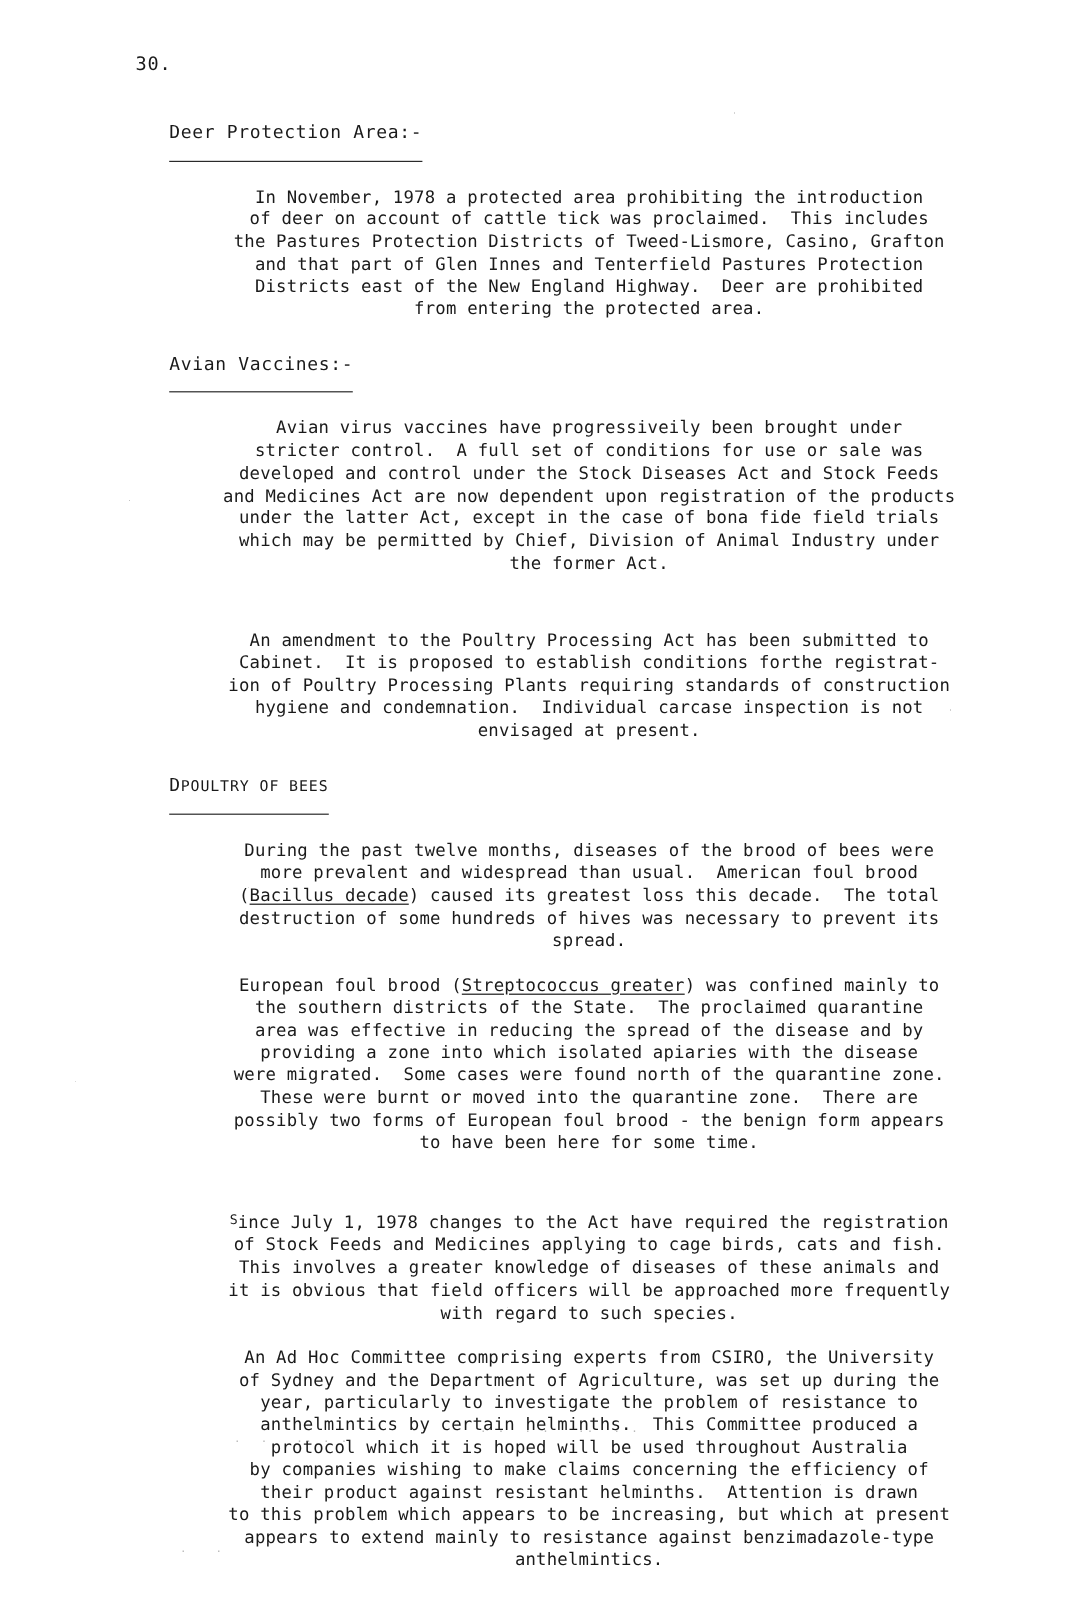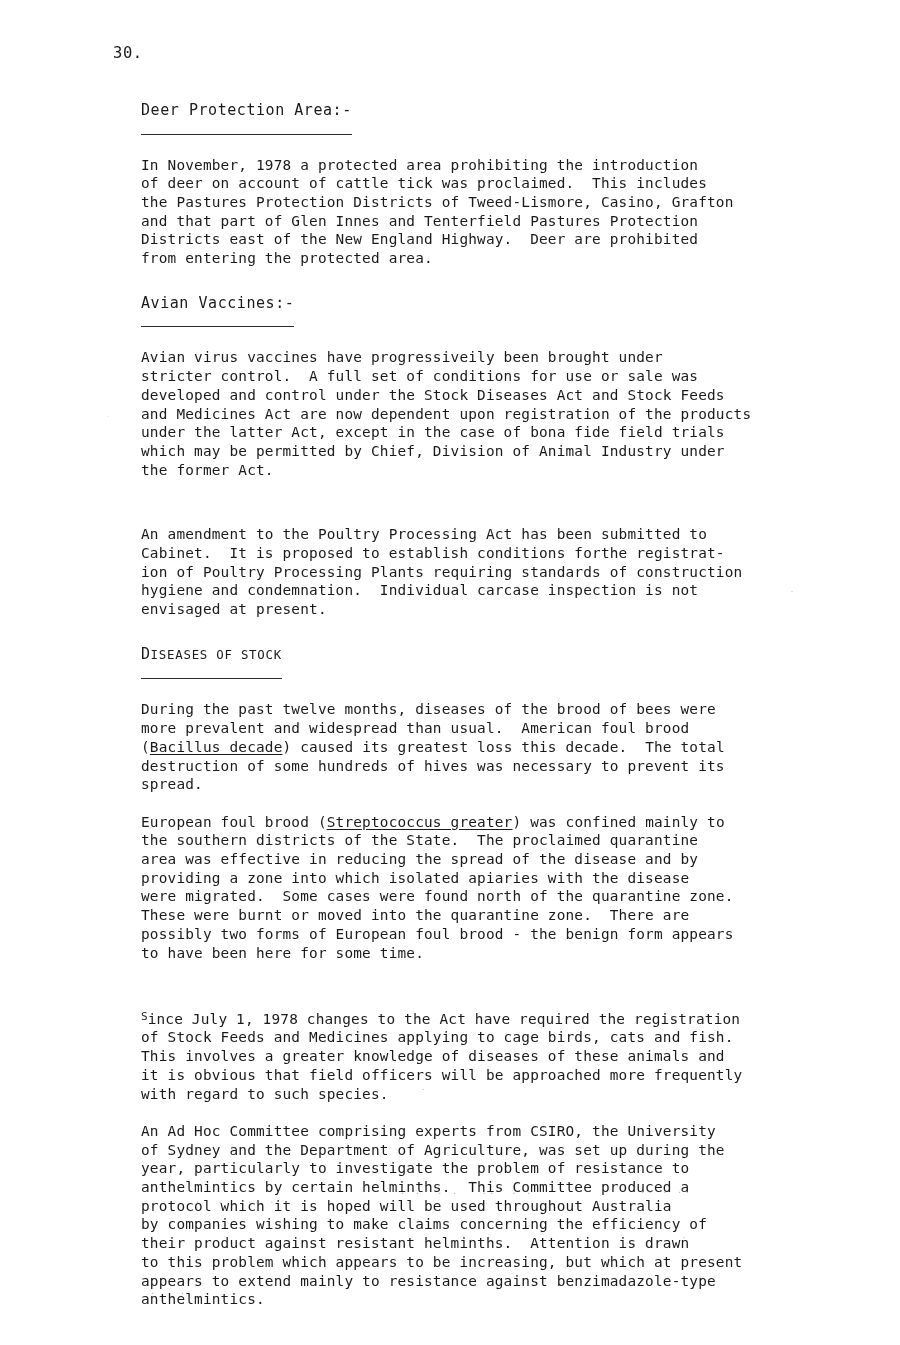--- a/index.html
+++ b/index.html
@@ -69,20 +69,21 @@
 
   .sect { margin: 0; }
   .sect-head-wrap { margin: 0 0 0 0; }
 
   .para {
     margin: 0;
     font-size: 14.4px;
     line-height: 18.7px;
     letter-spacing: .18px;
     white-space: pre-wrap;
+    text-align: center;
   }
   .para .u { text-decoration: underline; text-underline-offset: 2px; }
   .para .raised {
     font-size: 11px;
     vertical-align: 3.5px;
     letter-spacing: 0;
   }
 
   .gap-head { height: 21px; }
   .gap-sect { height: 25px; }
@@ -150,21 +151,21 @@
 Cabinet.  It is proposed to establish conditions forthe registrat-
 ion of Poultry Processing Plants requiring standards of construction
 hygiene and condemnation.  Individual carcase inspection is not
 envisaged at present.</p>
     </div>
 
     <div class="gap-sect"></div>
 
     <div class="sect">
       <div class="sect-head-wrap">
-        <span class="heading smallcaps"><span class="cap-lead">D</span><span class="cap-rest">ISEASES OF STOCK</span></span>
+        <span class="heading smallcaps"><span class="cap-lead">D</span><span class="cap-rest">POULTRY OF BEES</span></span>
       </div>
       <div class="gap-head"></div>
       <p class="para">During the past twelve months, diseases of the brood of bees were
 more prevalent and widespread than usual.  American foul brood
 (<span class="u">Bacillus decade</span>) caused its greatest loss this decade.  The total
 destruction of some hundreds of hives was necessary to prevent its
 spread.</p>
       <div class="gap-para"></div>
       <p class="para">European foul brood (<span class="u">Streptococcus greater</span>) was confined mainly to
 the southern districts of the State.  The proclaimed quarantine

